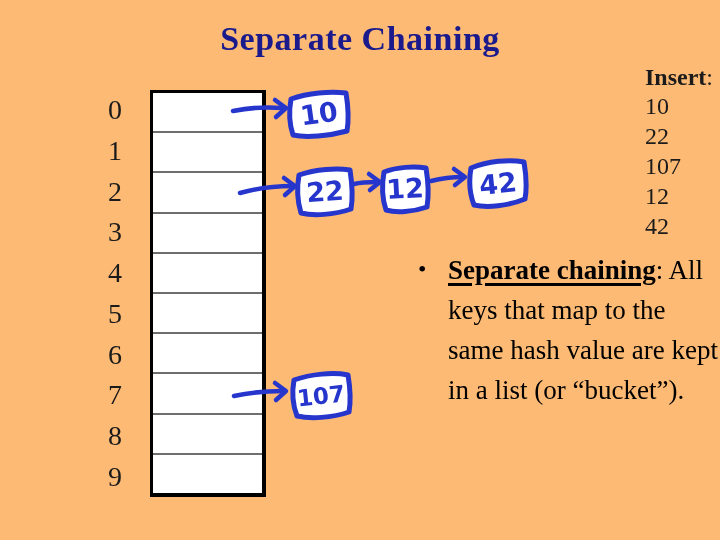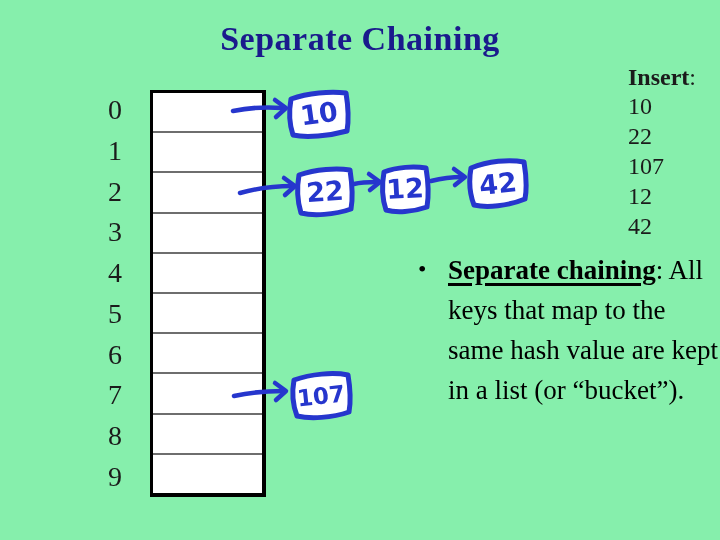--- a/index.html
+++ b/index.html
@@ -1,17 +1,17 @@
 <!DOCTYPE html>
 <html><head>
 <meta charset="utf-8">
 <style>
   * { margin:0; padding:0; box-sizing:border-box; }
   body { font-family: "Liberation Serif", serif; background:#fff; }
-  .slide { position:relative; width:720px; height:540px; background:#86efac; overflow:hidden; }
+  .slide { position:relative; width:720px; height:540px; background:#fdba74; overflow:hidden; }
 
   .title {
     position:absolute; top:20px; left:0; width:720px;
     text-align:center; font-size:34px; font-weight:bold; color:#1a1a8c;
     letter-spacing:0.5px;
   }
 
   
   .labels { position:absolute; left:96px; top:90px; width:38px; height:407px;
             display:flex; flex-direction:column; }
@@ -25,21 +25,21 @@
   .htable .cell { flex:1; border-bottom:2px solid #6e6e6e; }
   .htable .cell:last-child { border-bottom:none; }
 
   
   .ink { position:absolute; left:0; top:0; width:720px; height:540px; pointer-events:none; }
   .ink path { stroke:#2636cd; stroke-width:4.5; fill:none; stroke-linecap:round; stroke-linejoin:round; }
   .ink path.boxp { fill:#ffffff; stroke-width:5; }
   .ink text { fill:#2636cd; font-family:"DejaVu Sans", sans-serif; font-weight:bold; text-anchor:middle; }
 
   
-  .insert { position:absolute; left:628px; top:64px; color:#1b1b1b; }
+  .insert { position:absolute; left:645px; top:64px; color:#1b1b1b; }
   .insert .head { font-size:24px; font-weight:bold; }
   .insert .head .colon { font-weight:normal; }
   .insert .item { font-size:24px; line-height:30px; }
 
   
   .bullet { position:absolute; left:418px; top:250px; width:302px; display:flex; }
   .bullet .marker { width:30px; font-size:24px; line-height:38px; color:#000; }
   .bullet .btext { flex:1; font-size:27px; line-height:40px; color:#000; }
   .bullet .lead { font-weight:bold; text-decoration:underline; text-decoration-thickness:2.5px; text-underline-offset:4px; }
 </style>

